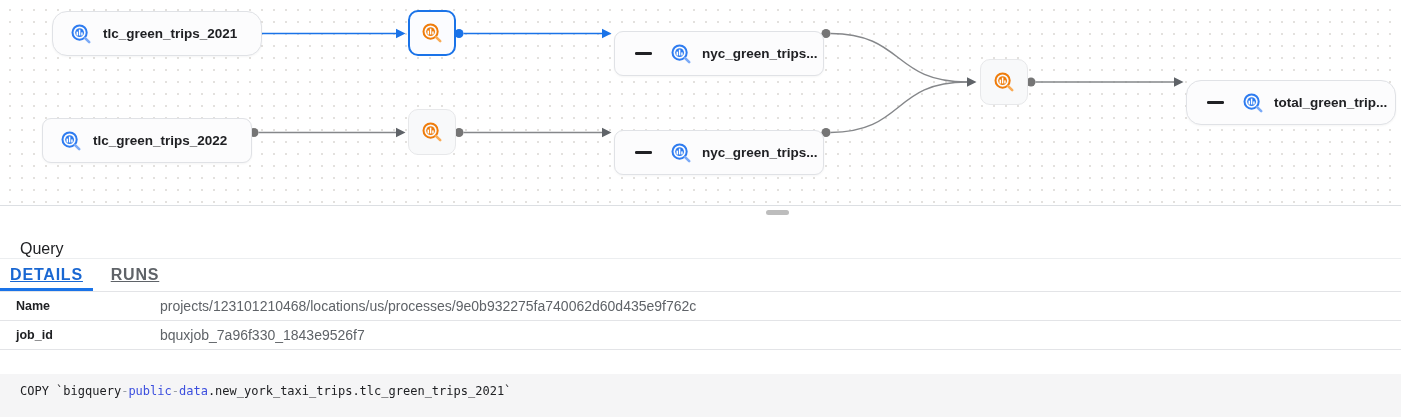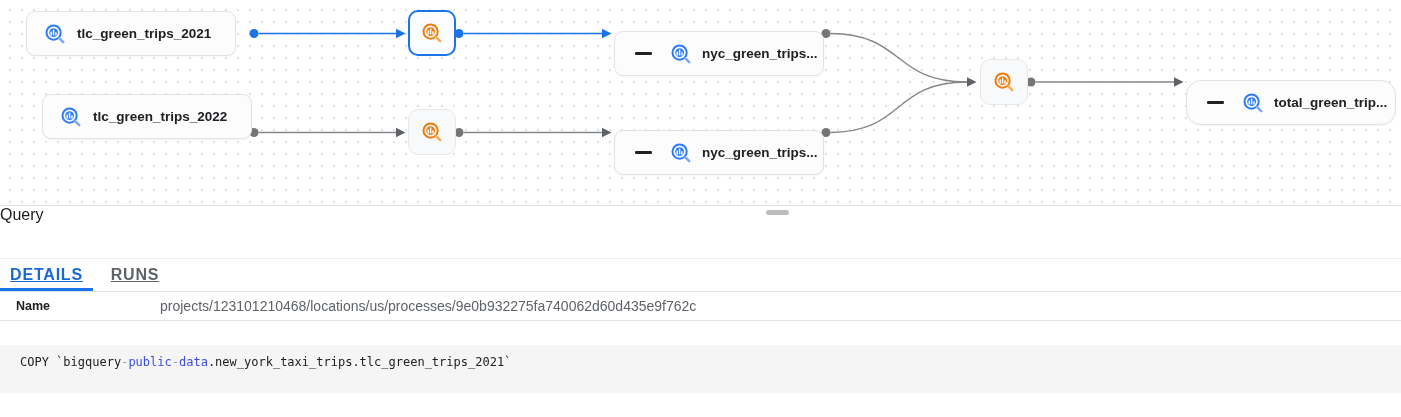--- a/index.html
+++ b/index.html
@@ -38,21 +38,21 @@
   }
   .proc-node.selected { border:2px solid #1a73e8; background:#fbfcff; }
 
   .drag-handle {
     position:absolute; left:766px; top:210px; width:23px; height:5px;
     border-radius:2.5px; background:#bdbdbd; cursor:row-resize;
   }
 
   
   .panel { background:#fff; }
-  .panel-header { height:52px; display:flex; align-items:flex-start; }
+  .panel-header { height:52px; display:flex; align-items:flex-end; padding-left:20px; }
   .panel-title { font-size:16px; color:#202124; font-weight:400; }
 
   .tabbar { position:relative; height:33px; border-top:1px solid #eceef0; display:flex; }
   .tab {
     display:flex; align-items:center; justify-content:center;
     font-size:16px; letter-spacing:.8px; font-weight:600; cursor:pointer;text-decoration:underline;
   }
   .tab.active { color:#1967d2; width:93px; }
   .tab.inactive { color:#5f6368; width:84px; }
   .tab-indicator { position:absolute; left:0; bottom:0; width:93px; height:3px; background:#1a73e8; }
@@ -117,33 +117,33 @@
       <path d="M967 77.3 L976.5 82 L967 86.7 Z" fill="#5f6368"></path>
     </g>
 
     <g>
       <circle cx="1031" cy="82" r="4.5" fill="#757575"></circle>
       <line x1="1035.5" y1="82" x2="1174" y2="82" stroke="#85878a" stroke-width="1.4"></line>
       <path d="M1174 77.3 L1183.5 82 L1174 86.7 Z" fill="#5f6368"></path>
     </g>
   </svg>
 
-  <div class="table-node" style="left:26px; top:11px;">
+  <div class="table-node" style="left:52px; top:11px;border-radius:15px;">
     <svg width="24" height="24" viewBox="0 0 24 24">
       <circle cx="10.6" cy="10.6" r="7.1" fill="none" stroke="#2e7cf0" stroke-width="2"></circle>
       <circle cx="10.6" cy="10.6" r="4.4" fill="#2e7cf0"></circle>
       <rect x="7.5" y="9.6" width="1.5" height="3.9" fill="#fff"></rect>
       <rect x="9.85" y="7.6" width="1.5" height="5.9" fill="#fff"></rect>
       <rect x="12.2" y="10.4" width="1.5" height="3.1" fill="#fff"></rect>
       <line x1="16.1" y1="16.1" x2="20.2" y2="20.2" stroke="#7baaf7" stroke-width="2.6" stroke-linecap="round"></line>
     </svg>
     <span class="label">tlc_green_trips_2021</span>
   </div>
 
-  <div class="table-node" style="left:42px; top:94px;">
+  <div class="table-node" style="left:42px; top:118px;">
     <svg width="24" height="24" viewBox="0 0 24 24">
       <circle cx="10.6" cy="10.6" r="7.1" fill="none" stroke="#2e7cf0" stroke-width="2"></circle>
       <circle cx="10.6" cy="10.6" r="4.4" fill="#2e7cf0"></circle>
       <rect x="7.5" y="9.6" width="1.5" height="3.9" fill="#fff"></rect>
       <rect x="9.85" y="7.6" width="1.5" height="5.9" fill="#fff"></rect>
       <rect x="12.2" y="10.4" width="1.5" height="3.1" fill="#fff"></rect>
       <line x1="16.1" y1="16.1" x2="20.2" y2="20.2" stroke="#7baaf7" stroke-width="2.6" stroke-linecap="round"></line>
     </svg>
     <span class="label">tlc_green_trips_2022</span>
   </div>
@@ -233,19 +233,23 @@
     <div class="tab inactive">RUNS</div>
     <div class="tab-indicator"></div>
   </div>
 
   <table class="kv-table">
     <tbody>
         <tr>
       <td class="kv-key">Name</td>
       <td class="kv-val">projects/123101210468/locations/us/processes/9e0b932275fa740062d60d435e9f762c</td>
     </tr>
+    <tr>
+      <td class="kv-key">job_id</td>
+      <td class="kv-val">bquxjob_7a96f330_1843e9526f7</td>
+    </tr>
   </tbody>
     </table>
 
   <div class="codeblock">
     <div class="code-line"><span class="tok-plain">COPY `bigquery</span><span class="tok-op">-</span><span class="tok-kw">public</span><span class="tok-op">-</span><span class="tok-kw">data</span><span class="tok-plain">.new_york_taxi_trips.tlc_green_trips_2021`</span></div>
   </div>
 </div>
 
 </body></html>

